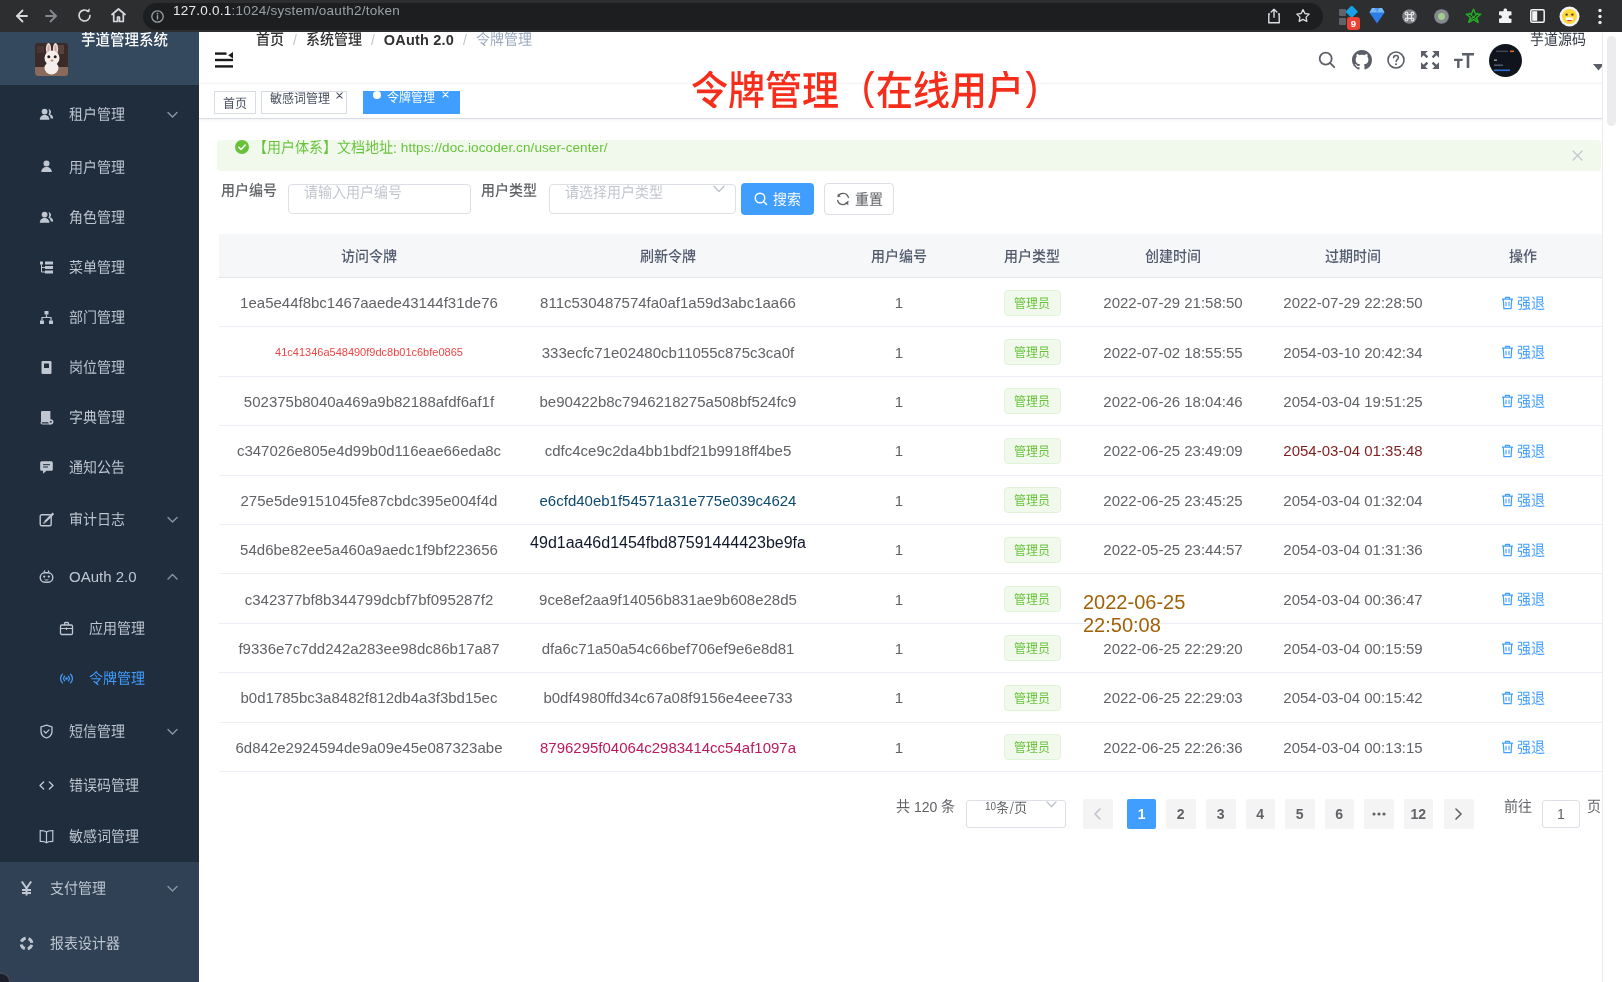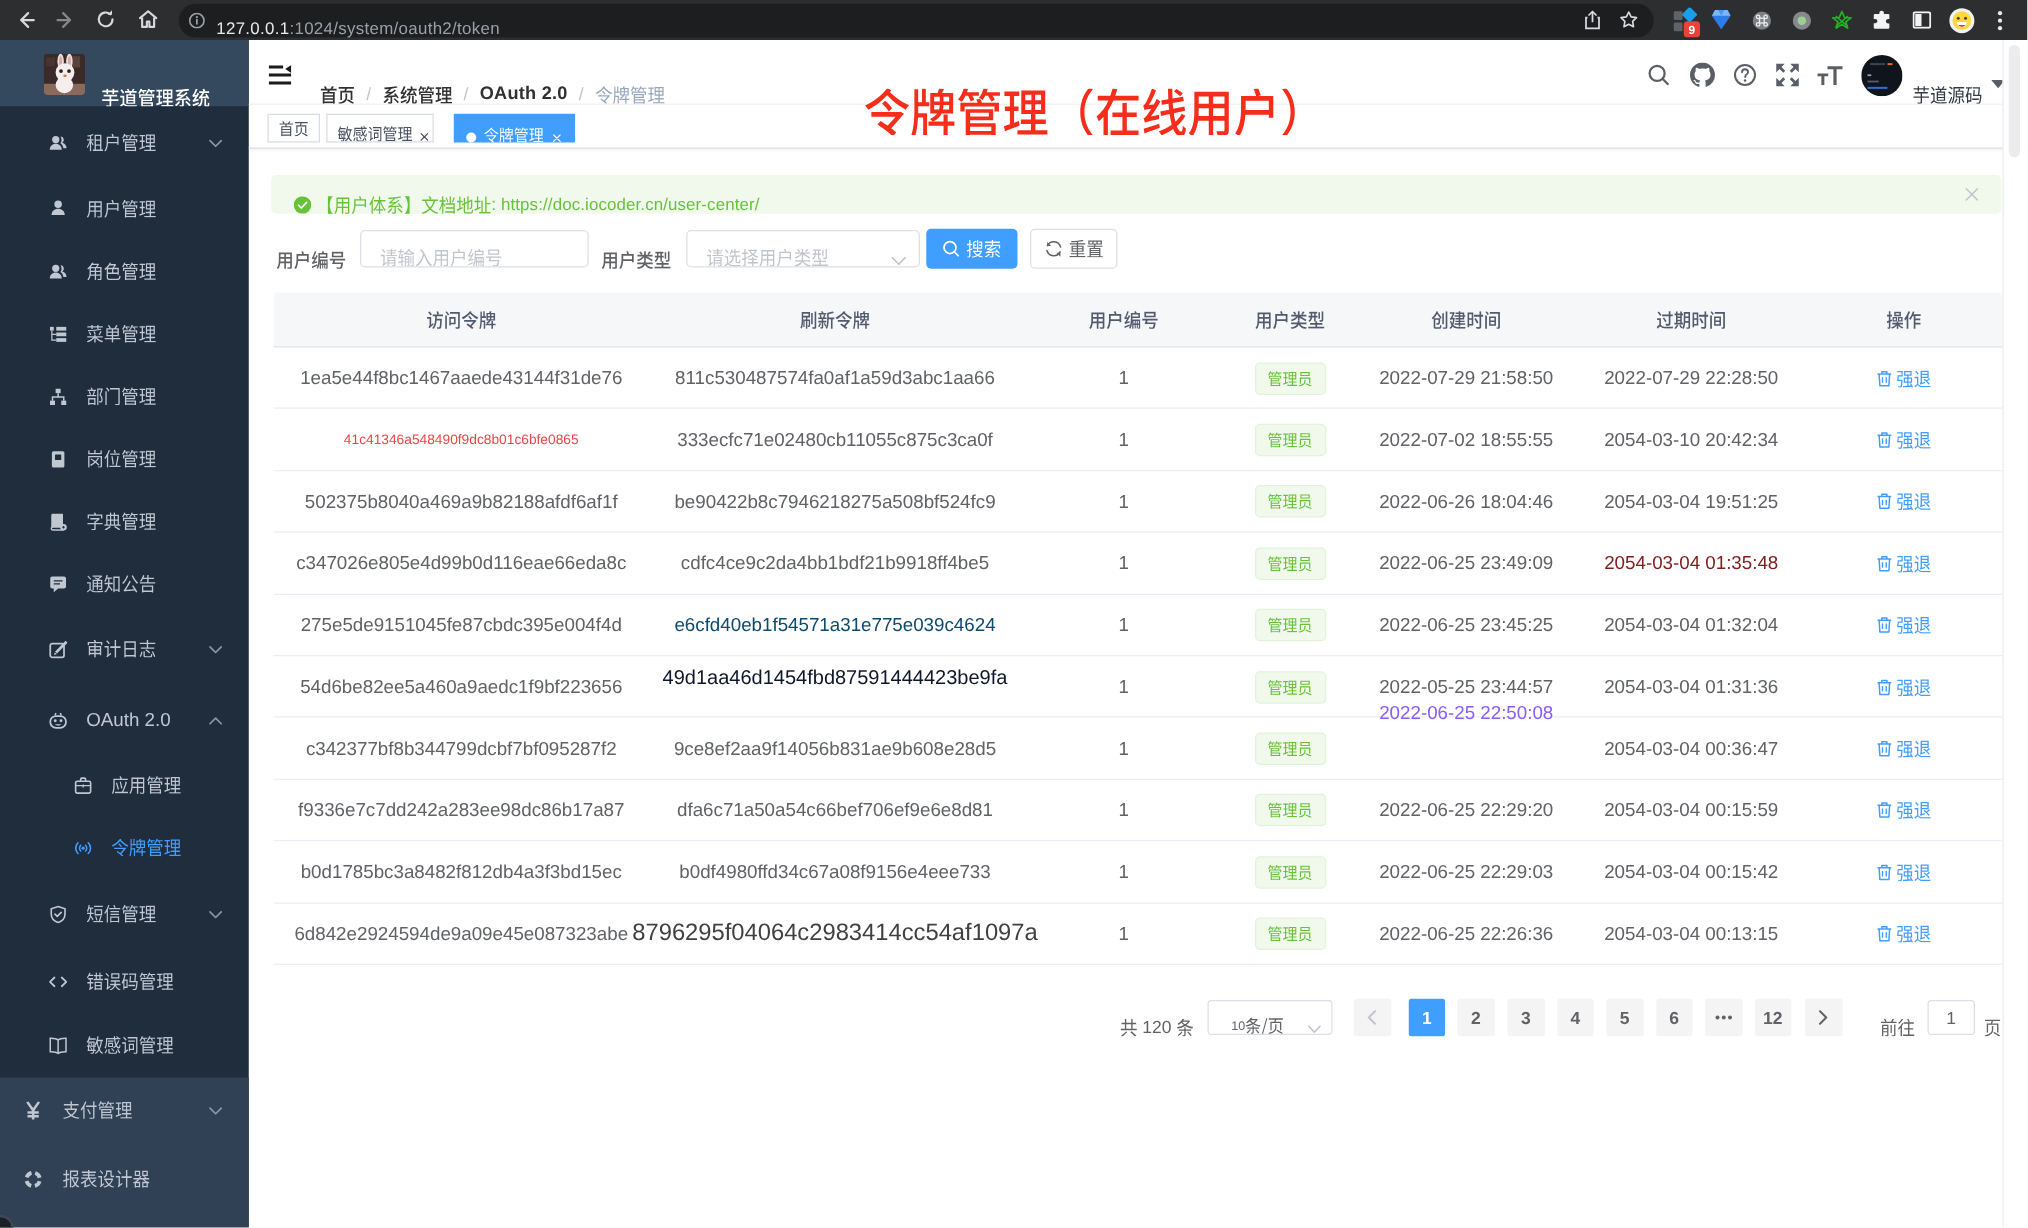--- a/index.html
+++ b/index.html
@@ -1,17 +1,17 @@
 <!DOCTYPE html>
 <html><head><meta charset="utf-8"><style>
 *{margin:0;padding:0;box-sizing:border-box}
 html,body{width:1622px;height:982px;overflow:hidden}
 body{font-family:"Liberation Sans",sans-serif;position:relative;background:#fff}
 .a{position:absolute}
-.hc{display:flex;align-items:flex-end}
+.hc{display:flex;align-items:flex-start}
 .cc{display:flex;align-items:center;justify-content:center}
 .ck{flex:none;display:block}
 svg{display:block}
 </style></head><body>
 
 <svg width="0" height="0" style="position:absolute">
     <defs>
       <path id="r2f" d="M11 1059H78L377 86H311Z"></path>
       <path id="r3010" d="M966 39V34H666V966H966V961C857 869 768 703 768 500C768 297 857 131 966 39Z"></path>
       <path id="r3011" d="M334 966V34H34V39C143 131 232 297 232 500C232 703 143 869 34 961V966Z"></path>
@@ -1009,21 +1009,21 @@
     <div class="cc" style="width:57px;height:26px;background:#f0f9eb;border:1px solid #e1f3d8;border-radius:4px">
       <svg class="ck" width="36.0" height="12" viewBox="0 0 3000 1000" fill="#67c23a">
         <g transform="translate(0,-52.8) scale(1,1.12)">
           <use href="#r7ba1"></use>
           <use href="#r7406" x="1000"></use>
           <use href="#r5458" x="2000"></use>
         </g>
       </svg>
     </div>
   </div>
-<div class="a cc" style="left:1083.0px;top:546px;width:180px;height:49.4px;color:#8b5cf6;font-size:15px">2022-06-25 22:50:08</div>
+<div class="a cc" style="left:1083.0px;top:589px;width:180px;height:49.4px;color:#a16207;font-size:20px">2022-06-25 22:50:08</div>
 <div class="a cc" style="left:1263.0px;top:574.4px;width:180px;height:49.4px;color:#606266;font-size:15px">2054-03-04 00:36:47</div>
 <div class="a cc" style="left:1482.5px;top:574.4px;width:80px;height:49.4px">
 <svg width="13" height="14" viewBox="0 0 13 14" style="flex:none">
       <path d="M1 3.2h11M4.5 3V1.4h4V3M2.3 3.4l.6 9.2h7.2l.6-9.2" stroke="#409eff" stroke-width="1.2" fill="none" stroke-linejoin="round"></path>
       <path d="M5 5.8v4.4M8 5.8v4.4" stroke="#409eff" stroke-width="1.1"></path>
     </svg>
 <span style="width:3px"></span>
     <svg class="ck" width="28.0" height="14" viewBox="0 0 2000 1000" fill="#409eff">
       <g transform="translate(0,-52.8) scale(1,1.12)">
         <use href="#r5f3a"></use>
@@ -1086,21 +1086,21 @@
 <span style="width:3px"></span>
     <svg class="ck" width="28.0" height="14" viewBox="0 0 2000 1000" fill="#409eff">
       <g transform="translate(0,-52.8) scale(1,1.12)">
         <use href="#r5f3a"></use>
         <use href="#r9000" x="1000"></use>
       </g>
     </svg>
   </div>
 <div class="a" style="left:219px;top:722.6px;width:1383px;height:49.4px;border-bottom:1px solid #ebeef5"></div>
 <div class="a cc" style="left:229.0px;top:722.6px;width:280px;height:49.4px;color:#606266;font-size:15px">6d842e2924594de9a09e45e087323abe</div>
-<div class="a cc" style="left:528.0px;top:722.6px;width:280px;height:49.4px;color:#404040;font-size:19px">8796295f04064c2983414cc54af1097a</div>
+<div class="a cc" style="left:528.0px;top:722.6px;width:280px;height:49.4px;color:#be185d;font-size:15px">8796295f04064c2983414cc54af1097a</div>
 <div class="a cc" style="left:859.0px;top:722.6px;width:80px;height:49.4px;color:#606266;font-size:15px">1</div>
 <div class="a cc" style="left:992.0px;top:722.6px;width:80px;height:49.4px">
     <div class="cc" style="width:57px;height:26px;background:#f0f9eb;border:1px solid #e1f3d8;border-radius:4px">
       <svg class="ck" width="36.0" height="12" viewBox="0 0 3000 1000" fill="#67c23a">
         <g transform="translate(0,-52.8) scale(1,1.12)">
           <use href="#r7ba1"></use>
           <use href="#r7406" x="1000"></use>
           <use href="#r5458" x="2000"></use>
         </g>
       </svg>

